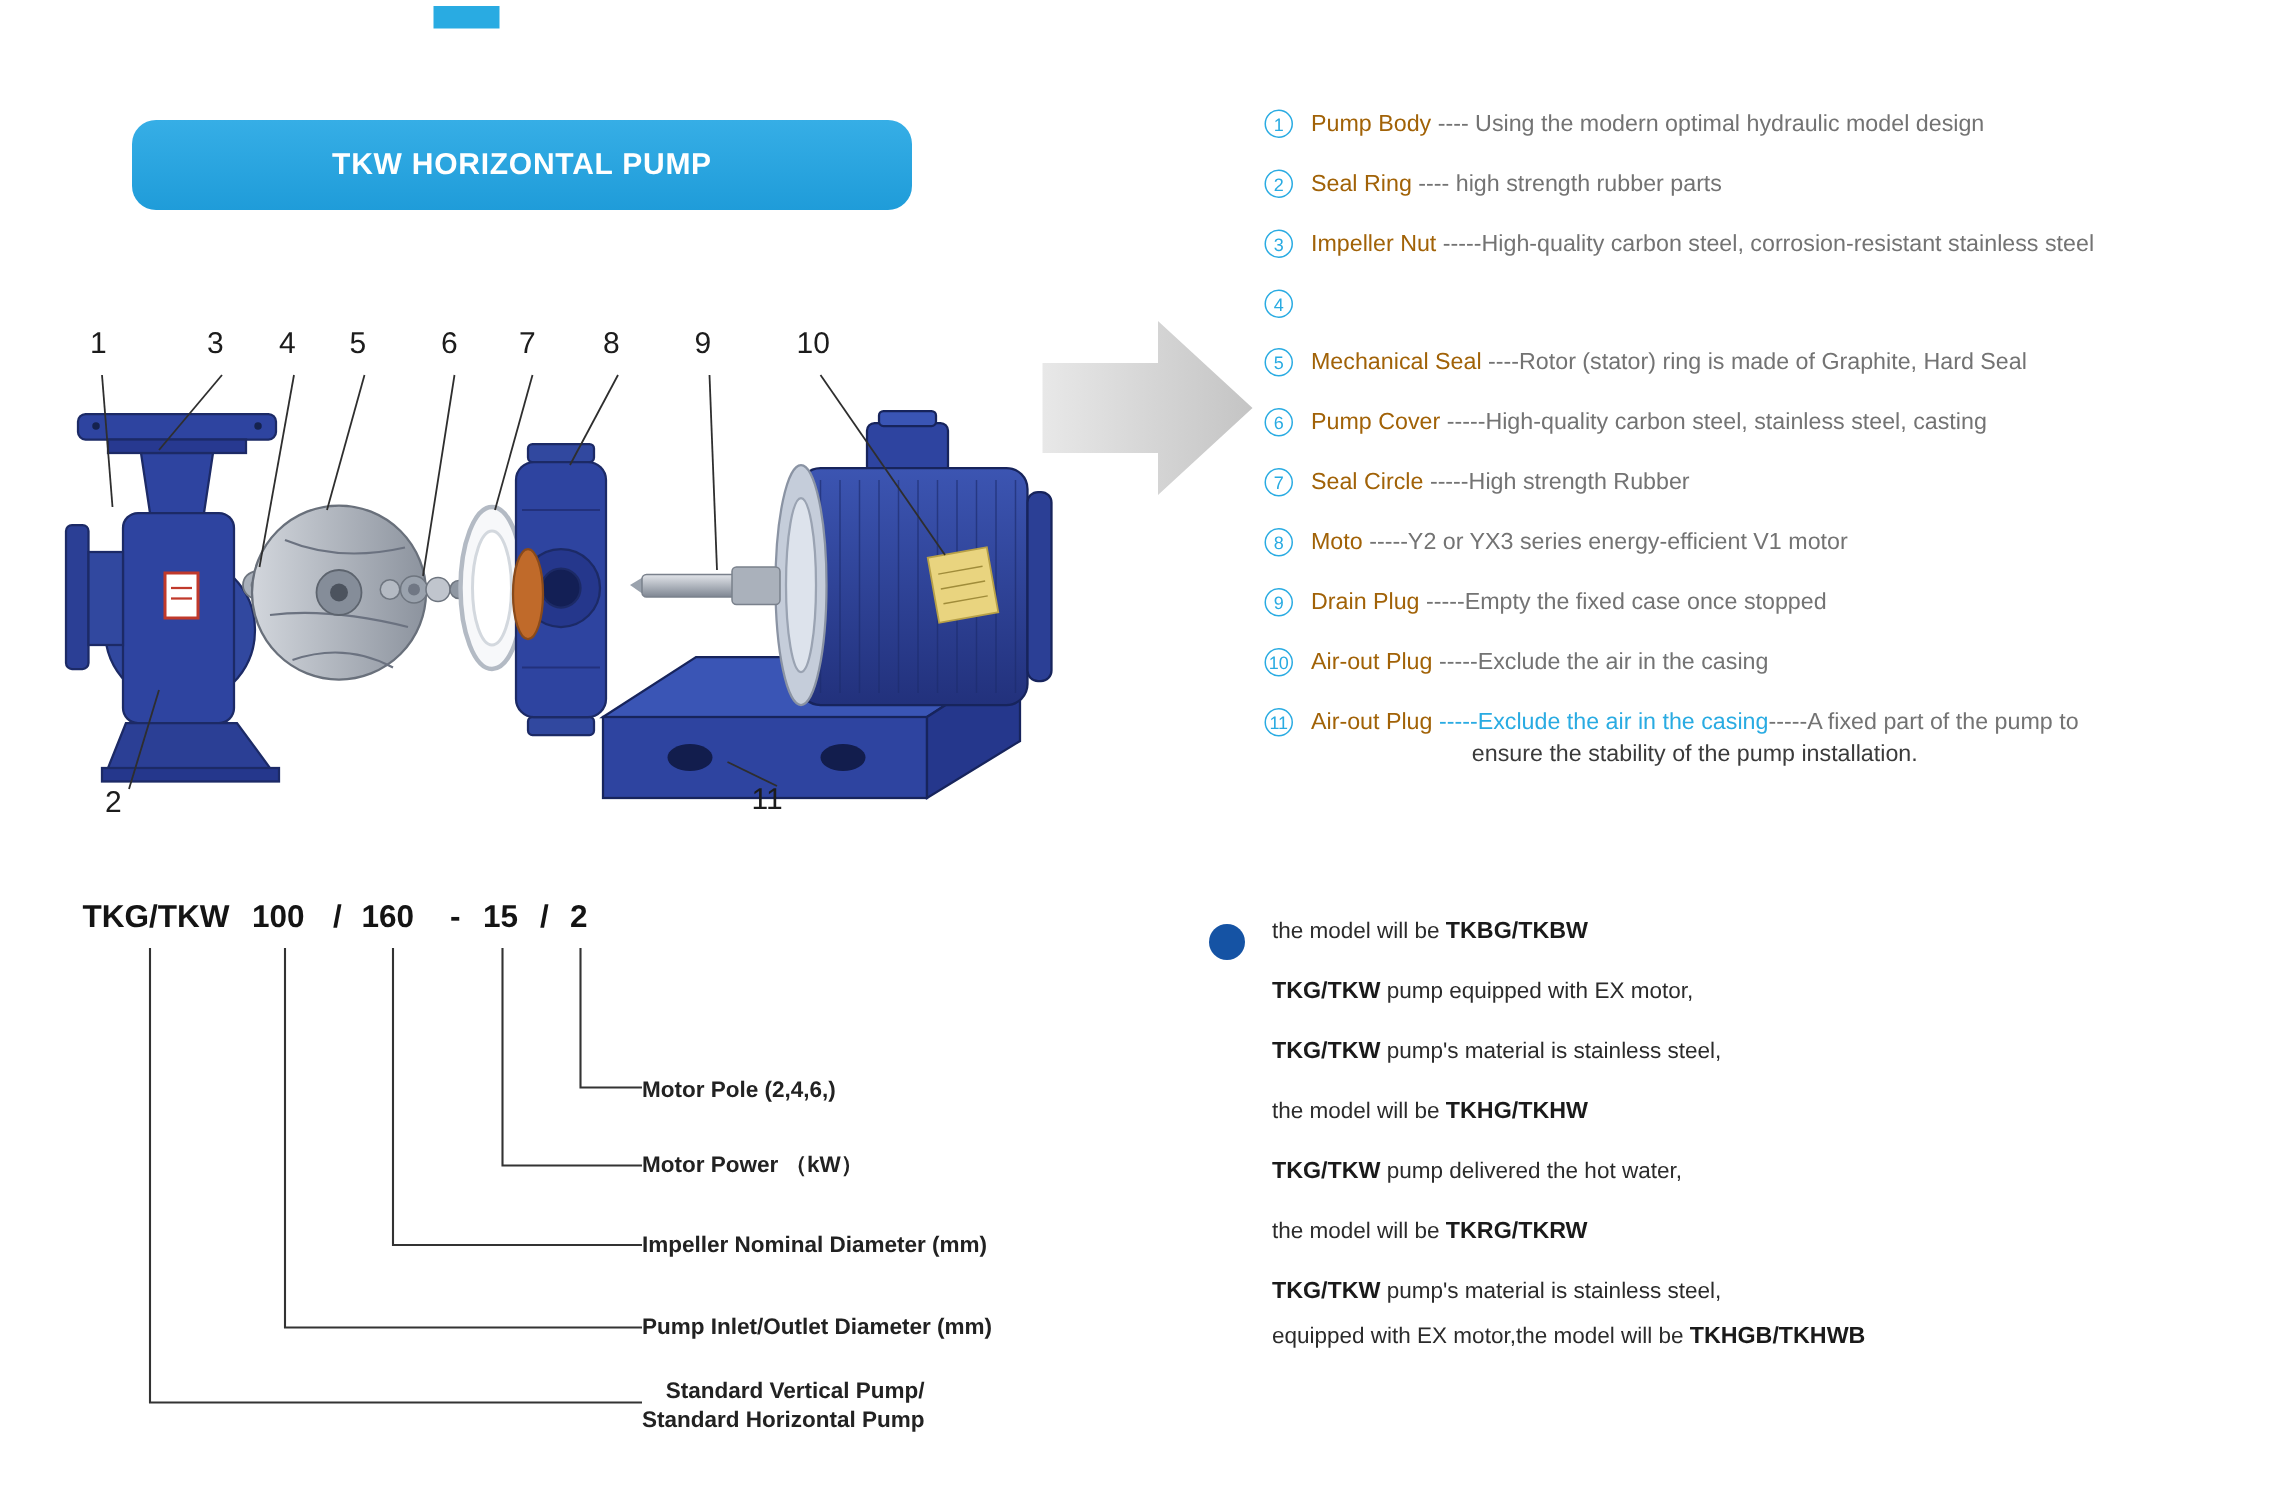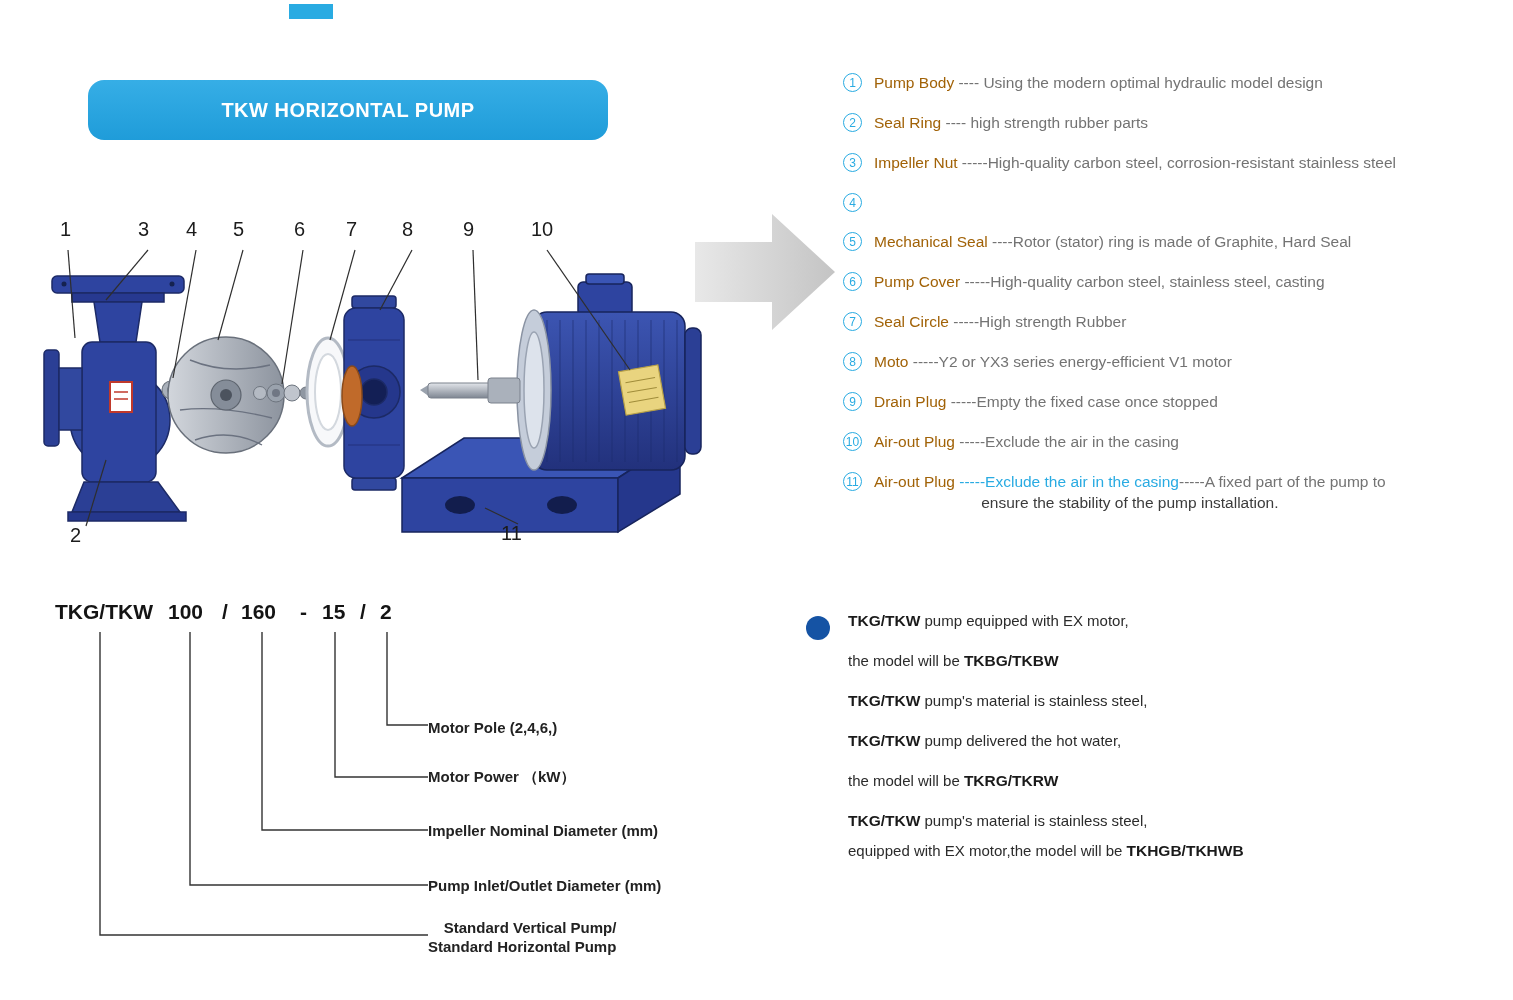--- a/index.html
+++ b/index.html
@@ -274,22 +274,23 @@
   <div class="mlabel" style="top:777px">Motor Power （kW）</div>
   <div class="mlabel" style="top:830px">Impeller Nominal Diameter (mm)</div>
   <div class="mlabel" style="top:885px">Pump Inlet/Outlet Diameter (mm)</div>
   <div class="mlabel two-line" style="top:937px">
     <span class="l2">Standard Vertical Pump/</span>
     <span class="l2">Standard Horizontal Pump</span>
   </div>
 
   <div class="note-bullet"></div>
   <div class="notes">
+    <div class="note-line"><span>the model will be </span><span class="b">TKBG/TKBW</span></div>
     <div class="note-line"><span class="b">TKG/TKW</span><span> pump equipped with EX motor,</span></div>
-    <div class="note-line"><span>the model will be </span><span class="b">TKBG/TKBW</span></div>
     <div class="note-line"><span class="b">TKG/TKW</span><span> pump's material is stainless steel,</span></div>
+    <div class="note-line"><span>the model will be </span><span class="b">TKHG/TKHW</span></div>
     <div class="note-line"><span class="b">TKG/TKW</span><span> pump delivered the hot water,</span></div>
     <div class="note-line"><span>the model will be </span><span class="b">TKRG/TKRW</span></div>
     <div class="note-line tight"><span class="b">TKG/TKW</span><span> pump's material is stainless steel,</span></div>
     <div class="note-line"><span>equipped with EX motor,the model will be </span><span class="b">TKHGB/TKHWB</span></div>
   </div>
 
 </div>
 
 </body></html>

